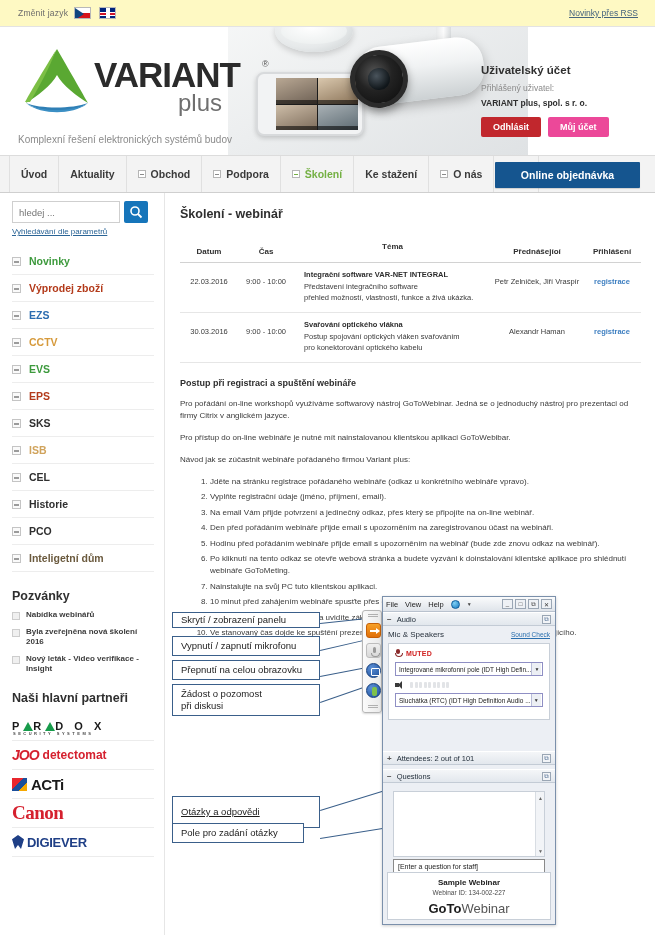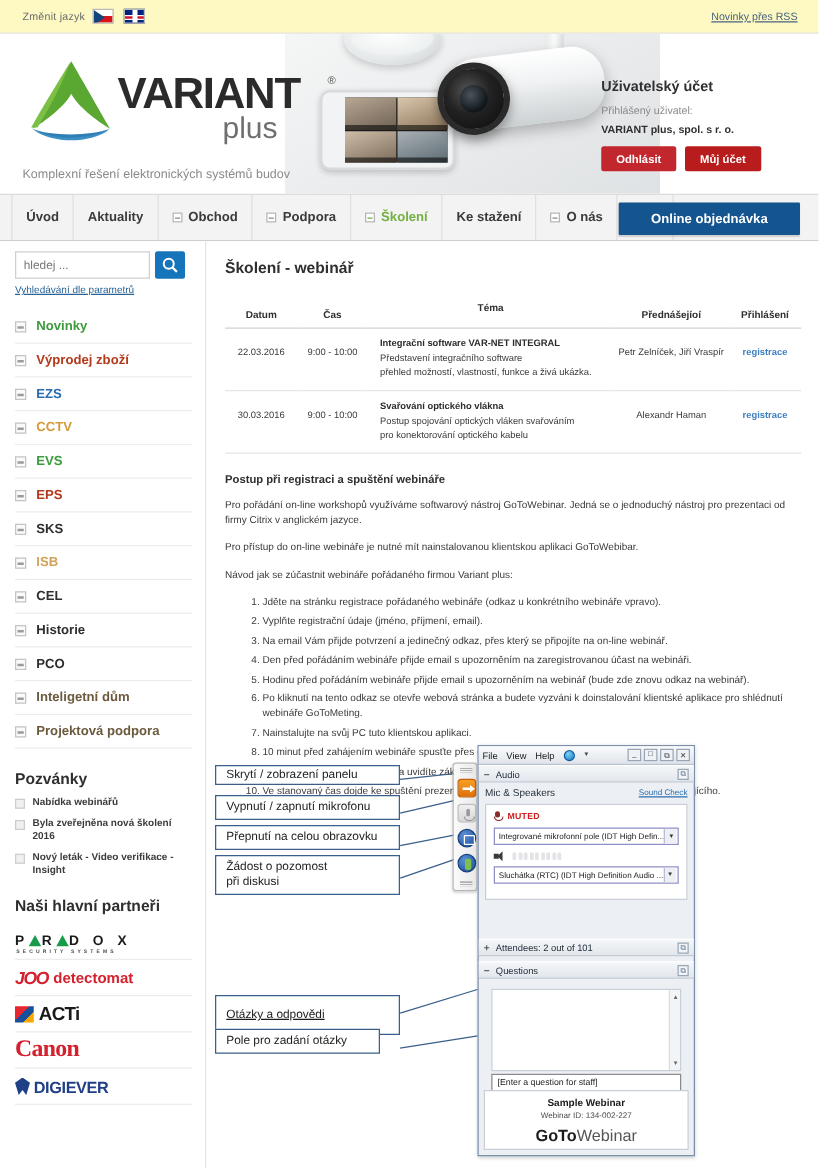--- a/index.html
+++ b/index.html
@@ -92,21 +92,21 @@
      font-size:24px; color:#6f6f6f; font-weight:normal; }
   .tagline { position:absolute; left:18px; top:107px; font-size:10px; color:#8a8a8a; }
 
   .acct { position:absolute; right:14px; top:25px; width:160px; }
   .acct-title { font-size:11.5px; font-weight:bold; color:#2f2f2f; margin-bottom:7px;margin-top:12px; }
   .acct-sub { font-size:8.5px; color:#8a8a8a; margin-bottom:5px; }
   .acct-name { font-size:8.5px; font-weight:bold; color:#2f2f2f; margin-bottom:9px; }
   .btn-row { display:flex; gap:7px; }
   .btn-logout { background:#c1272d; color:#fff; font-size:9px; font-weight:bold;
      padding:5px 12px; border:none; border-radius:2px; cursor:pointer; }
-  .btn-account { background:#b91c1c; color:#fff; font-size:9px; font-weight:bold;
+  .btn-account { background:#ec4899; color:#fff; font-size:9px; font-weight:bold;
      padding:5px 12px; border:none; border-radius:2px; cursor:pointer; }
 
   
   .nav {
     position:absolute; top:155px; left:0; width:655px; height:38px;
     background:#f3f3f3; border-top:1px solid #dcdcdc; border-bottom:1px solid #cfcfcf;
     display:flex; align-items:stretch;
   }
   .nav-item {
     display:flex; align-items:center; gap:5px;
@@ -460,24 +460,20 @@
         <span class="side-sq"></span>
         <span>Historie</span>
         </div>
       <div class="side-item" style="color:#2f2f2f">
         <span class="side-sq"></span>
         <span>PCO</span>
         </div>
       <div class="side-item" style="color:#6b5a3e">
         <span class="side-sq"></span>
         <span>Inteligetní dům</span>
-        </div>
-      <div class="side-item" style="color:#6b5a3e">
-        <span class="side-sq"></span>
-        <span>Projektová podpora</span>
         </div>
     </div>
 
     <div class="side-h">Pozvánky</div>
     <div class="inv-item">
       <span class="inv-sq"></span>
       <span class="inv-txt">Nabídka webinářů</span>
       </div>
     <div class="inv-item">
       <span class="inv-sq"></span>

